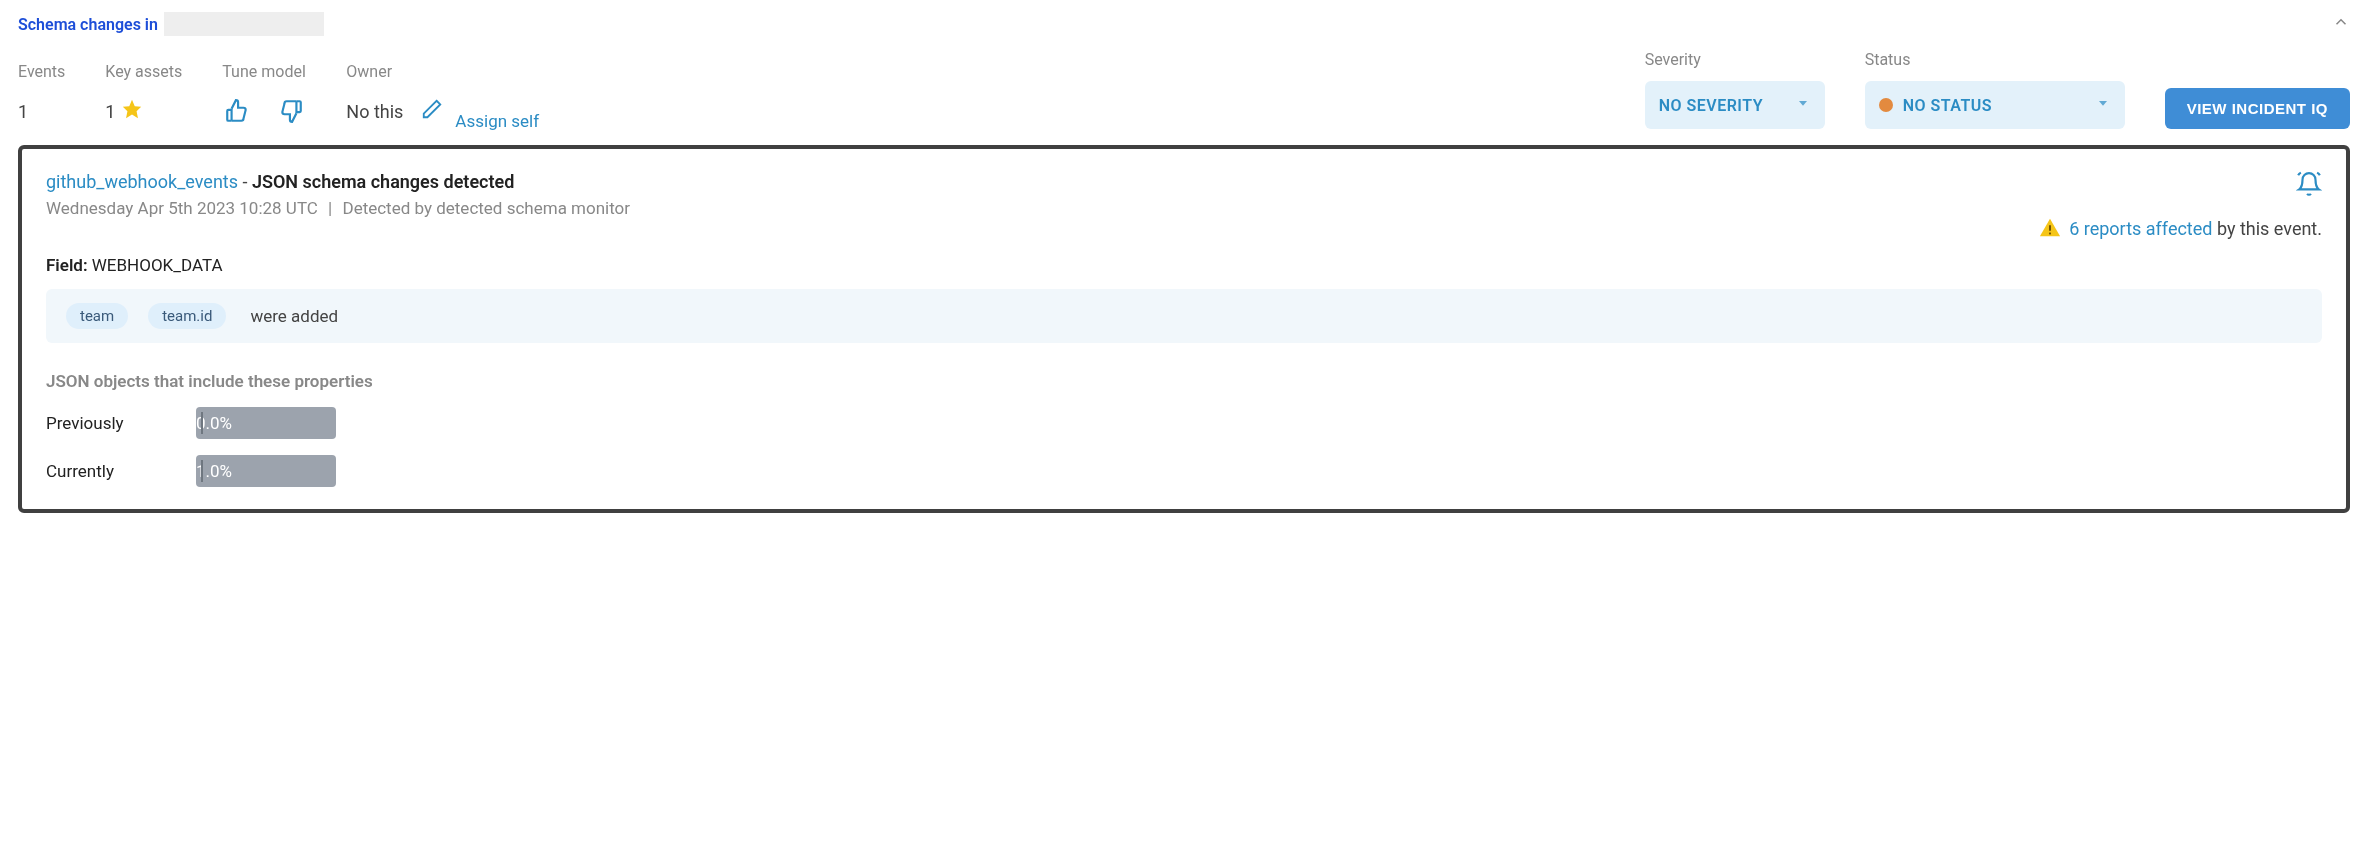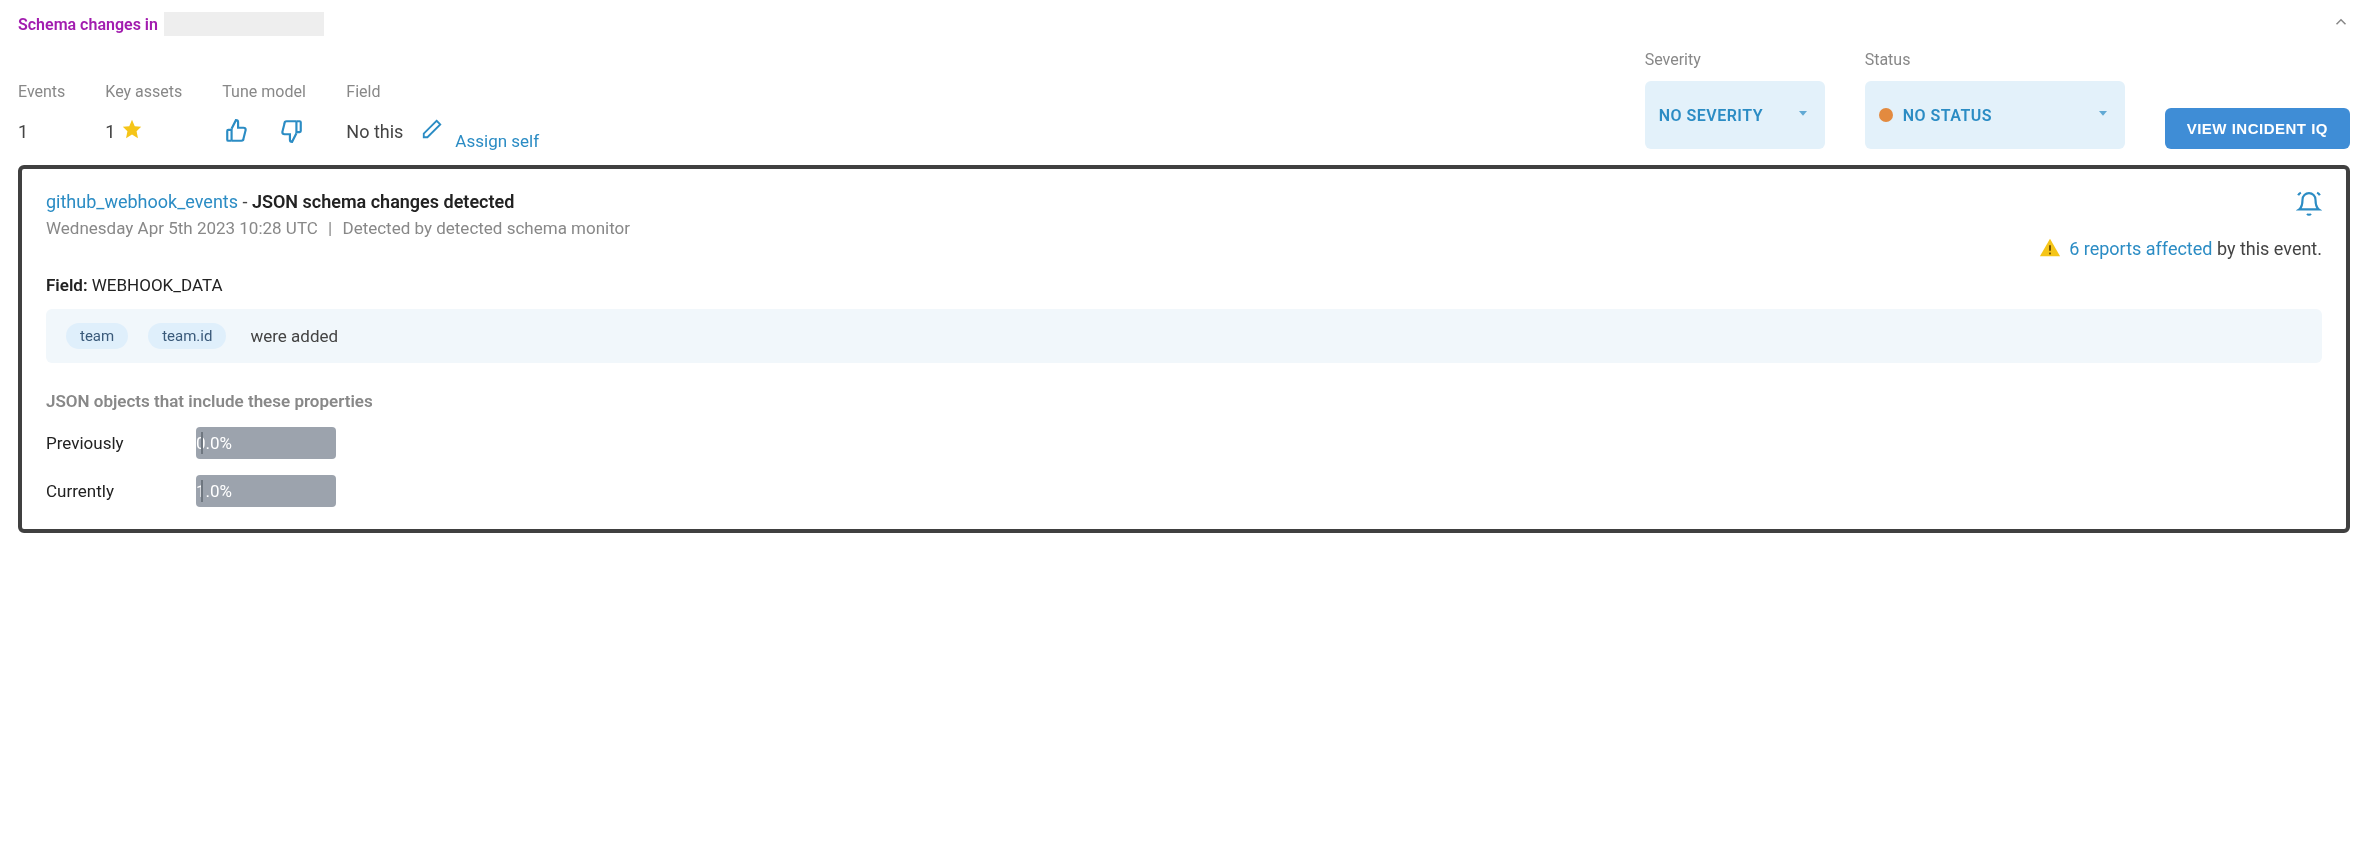--- a/index.html
+++ b/index.html
@@ -15,21 +15,21 @@
   align-items: center;
   justify-content: space-between;
   margin-bottom: 10px;
 }
 .title-area {
   display: flex;
   align-items: center;
   gap: 6px;
 }
 .title-link {
-  color: #a21caf;
+  color: #1d4ed8;
   font-weight: 600;
   font-size: 16px;
 }
 .redacted-box {
   display: inline-block;
   width: 160px;
   height: 24px;
   background: #eee;
 }
 .collapse-caret {
@@ -74,21 +74,21 @@
   cursor: pointer;
   font-size: 17px;
   margin-top: 20px;
 }
 .dropdown {
   background: #e3f1fa;
   color: #2b8cc4;
   font-weight: 600;
   letter-spacing: 0.5px;
   border-radius: 6px;
-  padding: 24px 14px;
+  padding: 14px 14px;
   display: flex;
   align-items: center;
   justify-content: space-between;
   min-width: 180px;
   cursor: pointer;
   font-size: 16px;
 }
 .dropdown .caret { color: #2b8cc4; opacity: 0.7; }
 .status-dot {
   width: 14px; height: 14px; border-radius: 50%;
@@ -266,21 +266,21 @@
         <svg width="26" height="26" viewBox="0 0 24 24" fill="none" stroke="currentColor" stroke-width="2">
             <path d="M17 14V3"></path>
             <path d="M17 3h3a1 1 0 0 1 1 1v8a1 1 0 0 1-1 1h-3"></path>
             <path d="M17 14l-4 8a2 2 0 0 1-2-2v-5H6a2 2 0 0 1-2-2l2-8a2 2 0 0 1 2-2h9"></path>
           </svg>
       </span>
     </span>
   </div>
 
   <div class="summary-col">
-    <span class="col-label">Field</span>
+    <span class="col-label">Owner</span>
     <span class="col-value">
       <span>No this</span>
       <span class="pencil-icon" style="margin-left:12px;">
         <svg width="22" height="22" viewBox="0 0 24 24" fill="none" stroke="currentColor" stroke-width="2">
             <path d="M17 3l4 4L7 21H3v-4L17 3z"></path>
           </svg>
       </span>
       <span class="assign-self" style="margin-left:6px;">Assign self</span>
     </span>
   </div>

